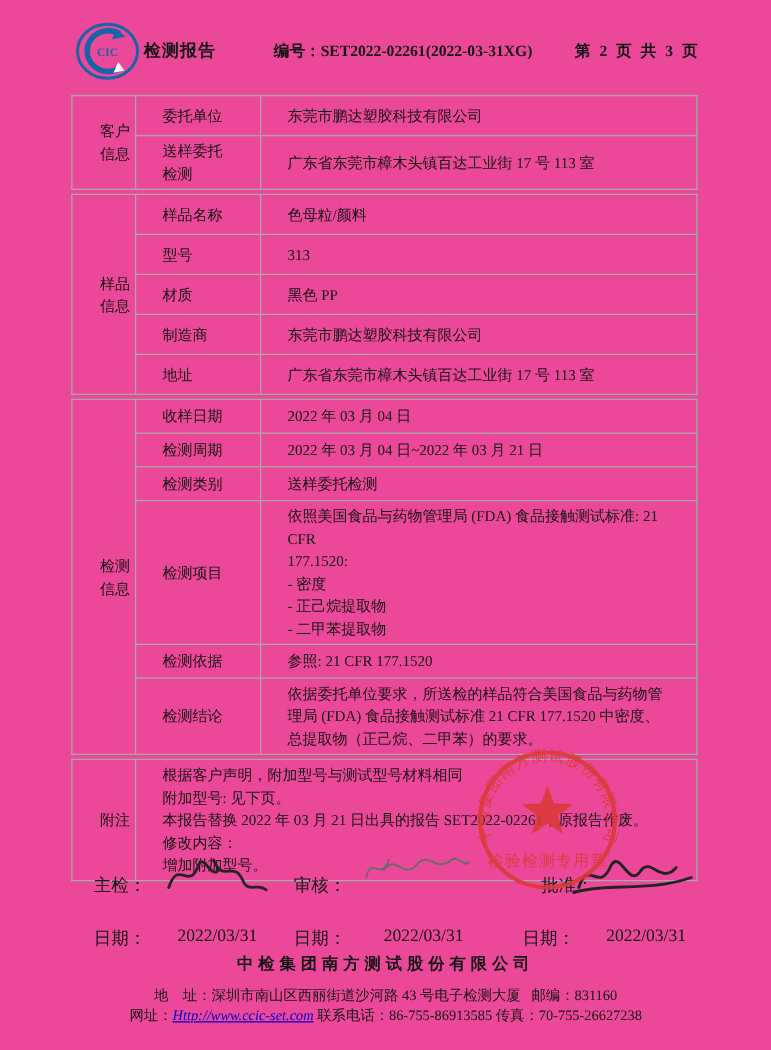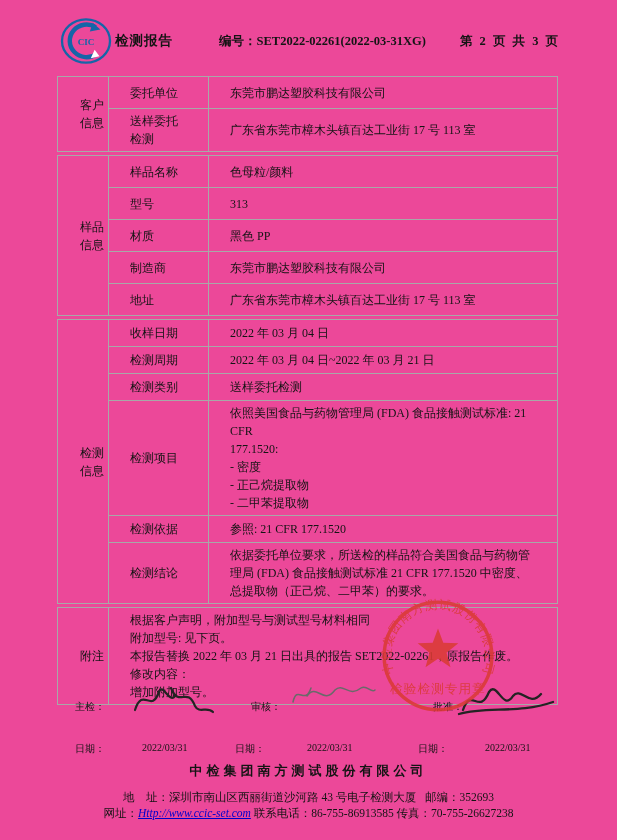--- a/index.html
+++ b/index.html
@@ -19,21 +19,21 @@
   
   .content { position:absolute; top:76px; left:57px; width:501px; }
   table { border-collapse:collapse; width:100%; table-layout:fixed; margin-bottom:3px; }
   td { border:1px solid #a8a8a8; font-size:12px; padding:3px 21px; vertical-align:middle;
        line-height:18px; overflow:hidden; }
   td.sec { text-align:right; white-space:pre-line; padding:3px 4px; }
   td.val, td.fld { white-space:pre-line; }
   tr.h32 td { height:32px; }
   tr.h27 td { height:27px; }
   
-  .approval { position:absolute; top:686px; left:57px; width:503px; height:74px; font-size:10px; }
+  .approval { position:absolute; top:686px; left:57px; width:503px; height:74px; font-size:14px; }
   .approval .lbl { position:absolute; white-space:nowrap; }
   .sig { position:absolute; }
   
   .stamp { position:absolute; left:374px; top:592px; width:128px; height:128px;
            opacity:.88; pointer-events:none; }
   
   .footer { position:absolute; left:0; top:762px; width:617px; text-align:center; }
   .footer .company { font-weight:bold; font-size:13px; letter-spacing:4px; margin-bottom:9px; }
   .footer .line { font-size:11.5px; line-height:16px; }
   .footer a { color:#0000cc;font-style:italic; }
@@ -167,21 +167,21 @@
     </tbody>
       </table>
 
   </div>
 
   <div class="approval">
     <span class="lbl" style="left:18px;top:14px">主检：</span>
     <svg class="sig" style="left:68px;top:-6px" width="100" height="42" viewBox="0 0 100 42">
       <path d="M10,30 C18,6 26,34 34,12 C38,2 44,24 50,16 M46,8 C54,28 62,6 70,26 C74,34 82,26 88,32" fill="none" stroke="#232323" stroke-width="2.2" stroke-linecap="round"></path>
     </svg>
-    <span class="lbl" style="left:194px;top:14px">审核：</span>
+    <span class="lbl" style="left:178px;top:14px">审核：</span>
     <svg class="sig" style="left:228px;top:-10px" width="96" height="42" viewBox="0 0 96 42">
       <path d="M8,26 C12,8 20,30 26,12 M22,20 C32,6 38,30 50,14 C58,6 64,22 76,12 C82,8 86,18 90,14" fill="none" stroke="#6a6a6a" stroke-width="1.5" stroke-linecap="round"></path>
     </svg>
     <span class="lbl" style="left:376px;top:14px">批准：</span>
     <svg class="sig" style="left:398px;top:-4px" width="106" height="44" viewBox="0 0 106 44">
       <path d="M8,28 C16,4 24,34 34,10 C42,-2 48,30 58,14 C66,4 74,26 86,12 M4,32 C32,24 64,32 98,20" fill="none" stroke="#232323" stroke-width="2.3" stroke-linecap="round"></path>
     </svg>
 
     <span class="lbl" style="left:18px;top:56px">日期：</span>
     <span class="lbl" style="left:85px;top:56px">2022/03/31</span>
@@ -200,21 +200,21 @@
     <text font-size="12" letter-spacing="1" fill="#da3b35" font-family="Liberation Serif, serif">
       <textPath href="#sealArc">中检集团南方测试股份有限公司</textPath>
     </text>
     <text x="63" y="99" text-anchor="middle" font-size="12.5" letter-spacing="1" fill="#da3b35" font-family="Liberation Serif, serif">检验检测专用章</text>
   </svg>
 
   <div class="footer">
     <div class="company">中检集团南方测试股份有限公司</div>
     <div class="line">
       <span>地　址：</span><span>深圳市南山区西丽街道沙河路 43 号电子检测大厦</span>
-      &nbsp;&nbsp;<span>邮编：</span><span>352693</span>
+      &nbsp;&nbsp;<span>邮编：</span><span>831160</span>
     </div>
     <div class="line">
       <span>网址：</span><a href="#">Http://www.ccic-set.com</a>
       <span>联系电话：</span><span>86-755-86913585</span>
       <span>传真：</span><span>70-755-26627238</span>
     </div>
   </div>
 
 </div>
 

